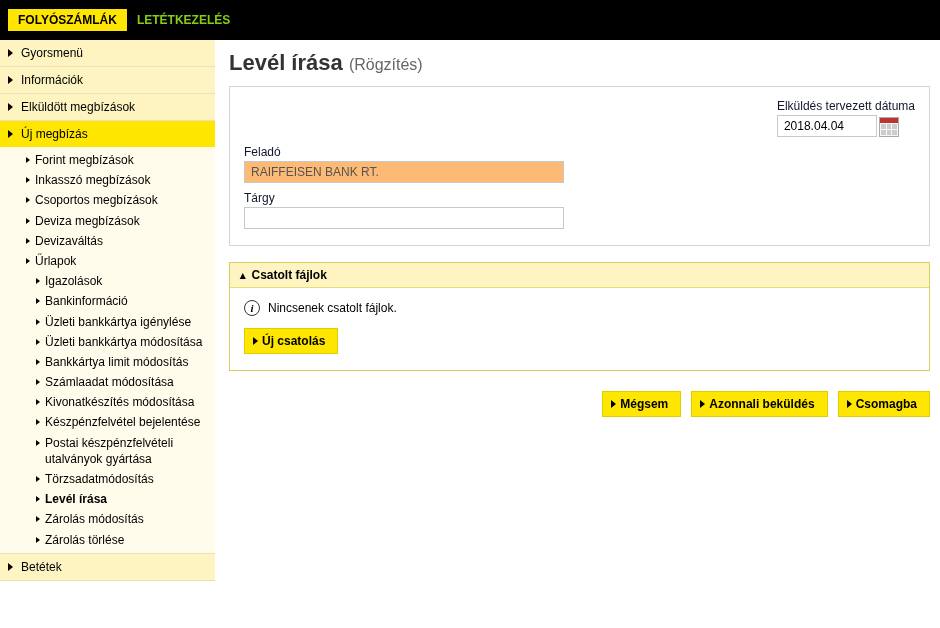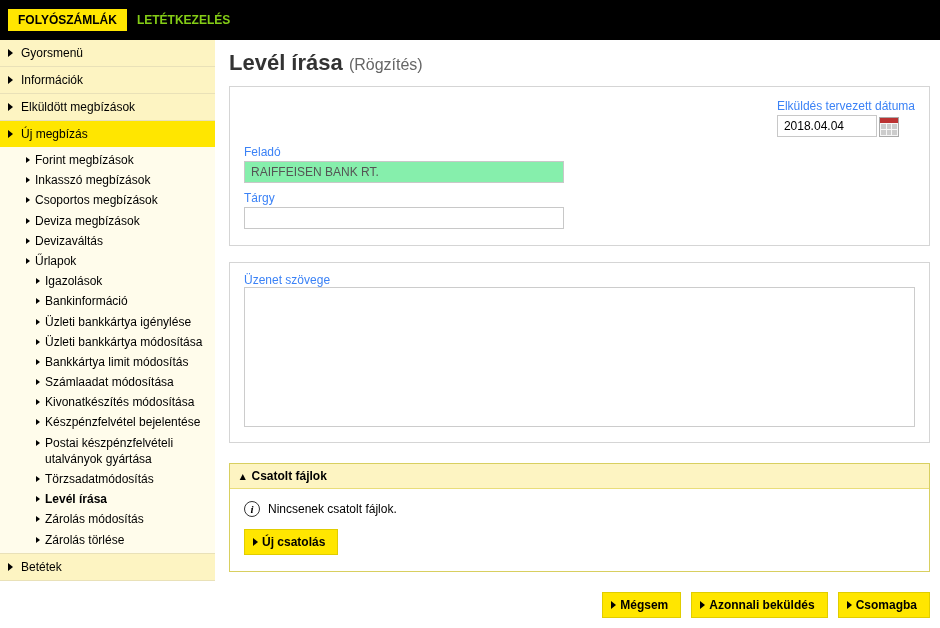--- a/index.html
+++ b/index.html
@@ -27,24 +27,24 @@
 
 .main { flex: 1; padding: 10px 10px 20px 14px; }
 .page-title { font-family: Verdana, sans-serif; font-size: 22px; font-weight: bold; color: #333; margin-bottom: 10px; }
 .page-title .subtitle { font-weight: normal; font-size: 16px; color: #666; }
 
 .panel { border: 1px solid #d5d5d5; background: #fff; padding: 12px 14px 16px; margin-bottom: 16px; }
 .form-row { display: flex; gap: 40px; }
 .form-col { display: flex; flex-direction: column; }
 .form-col.left { flex: 0 0 330px; }
 .form-col.right { margin-left: auto; }
-.form-label { font-size: 12px; color: #3b82f6; margin-bottom: 2px; margin-top: 8px; }
+.form-label { font-size: 12px; color: #0f172a; margin-bottom: 2px; margin-top: 8px; }
 .form-label.first { margin-top: 0; }
 .form-input { border: 1px solid #c8c8c8; height: 22px; padding: 2px 6px; font-size: 12px; font-family: inherit; width: 320px; }
-.form-input[readonly] { background: #86efac; color: #555; }
+.form-input[readonly] { background: #fdba74; color: #555; }
 .form-input.subject { background: #fff; }
 
 .date-wrap { display: flex; align-items: flex-end; gap: 2px; }
 .date-input { border: 1px solid #c8c8c8; height: 22px; padding: 2px 6px; font-size: 12px; width: 100px; }
 .calendar-icon { width: 20px; height: 20px; border: 1px solid #aaa; background: #f6f6f6; display: flex; flex-direction: column; cursor: pointer; }
 .calendar-icon .hdr { height: 5px; background: #b33; }
 .calendar-icon .body { flex:1; display:grid; grid-template-columns: repeat(3,1fr); grid-template-rows: repeat(2,1fr); gap:1px; padding:1px;}
 .calendar-icon .body div { background:#ccc; }
 
 .panel2 { border: 1px solid #d5d5d5; background: #fff; padding: 10px 14px 12px; margin-bottom: 20px; }
@@ -213,24 +213,20 @@
                   <div></div>
                   <div></div>
                   <div></div>
                 </div>
             </div>
           </div>
         </div>
       </div>
     </div>
 
-    <div class="panel2">
-      <label class="form-label first">Üzenet szövege</label>
-      <textarea class="textarea" style=""></textarea>
-    </div>
 
     <div class="attach-panel">
       <div class="attach-header">
         <span class="chev">▴</span>
         <span>Csatolt fájlok</span>
       </div>
       <div class="attach-body">
         <div class="info-line">
           <div class="info-icon">i</div>
           <span>Nincsenek csatolt fájlok.</span>

